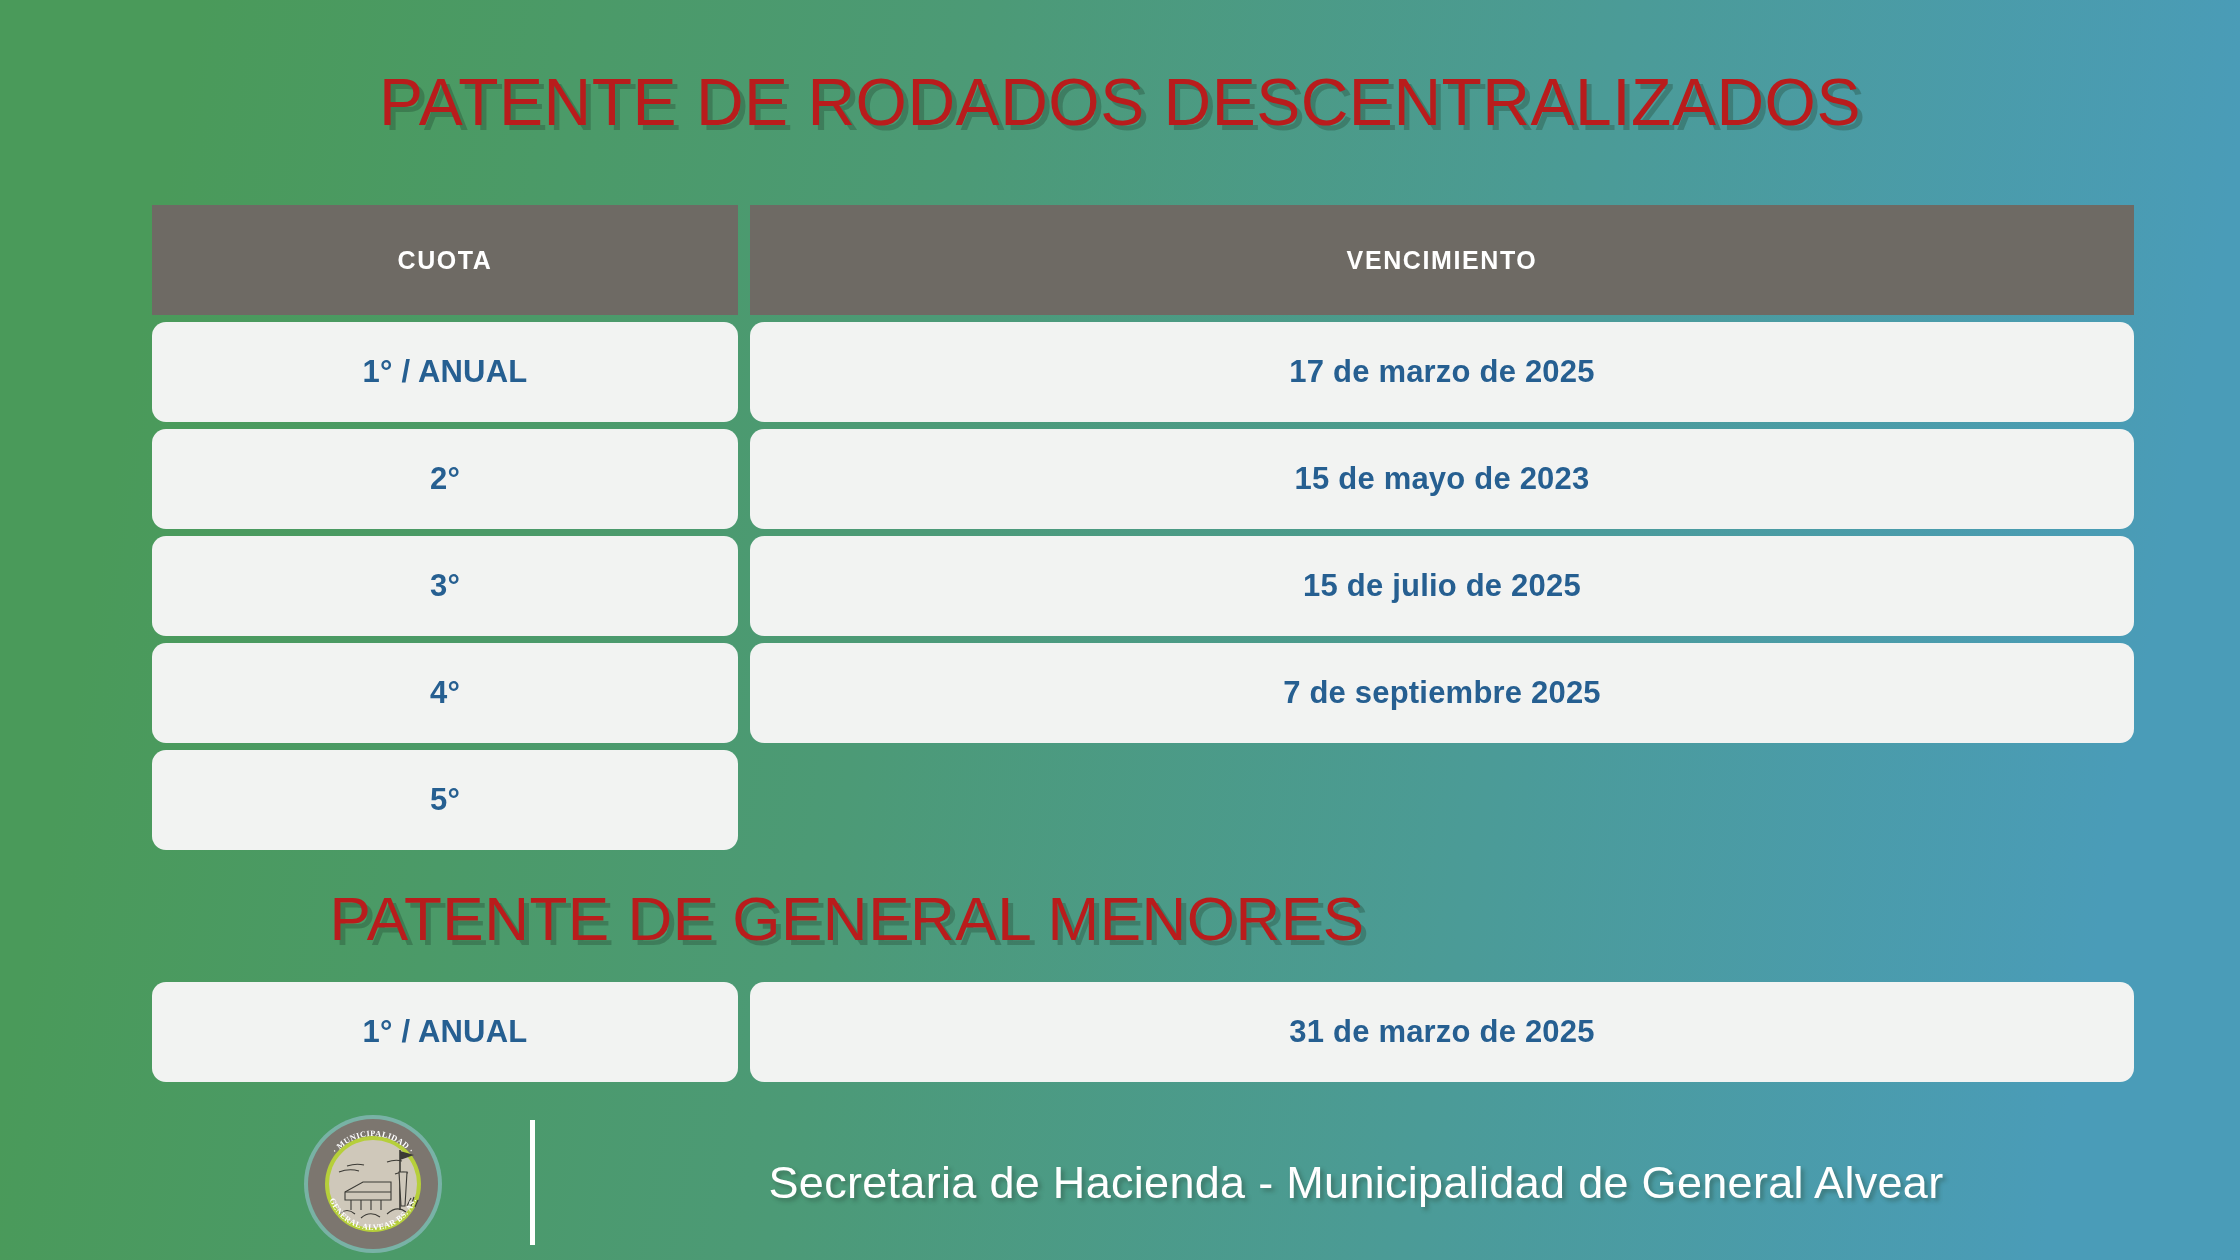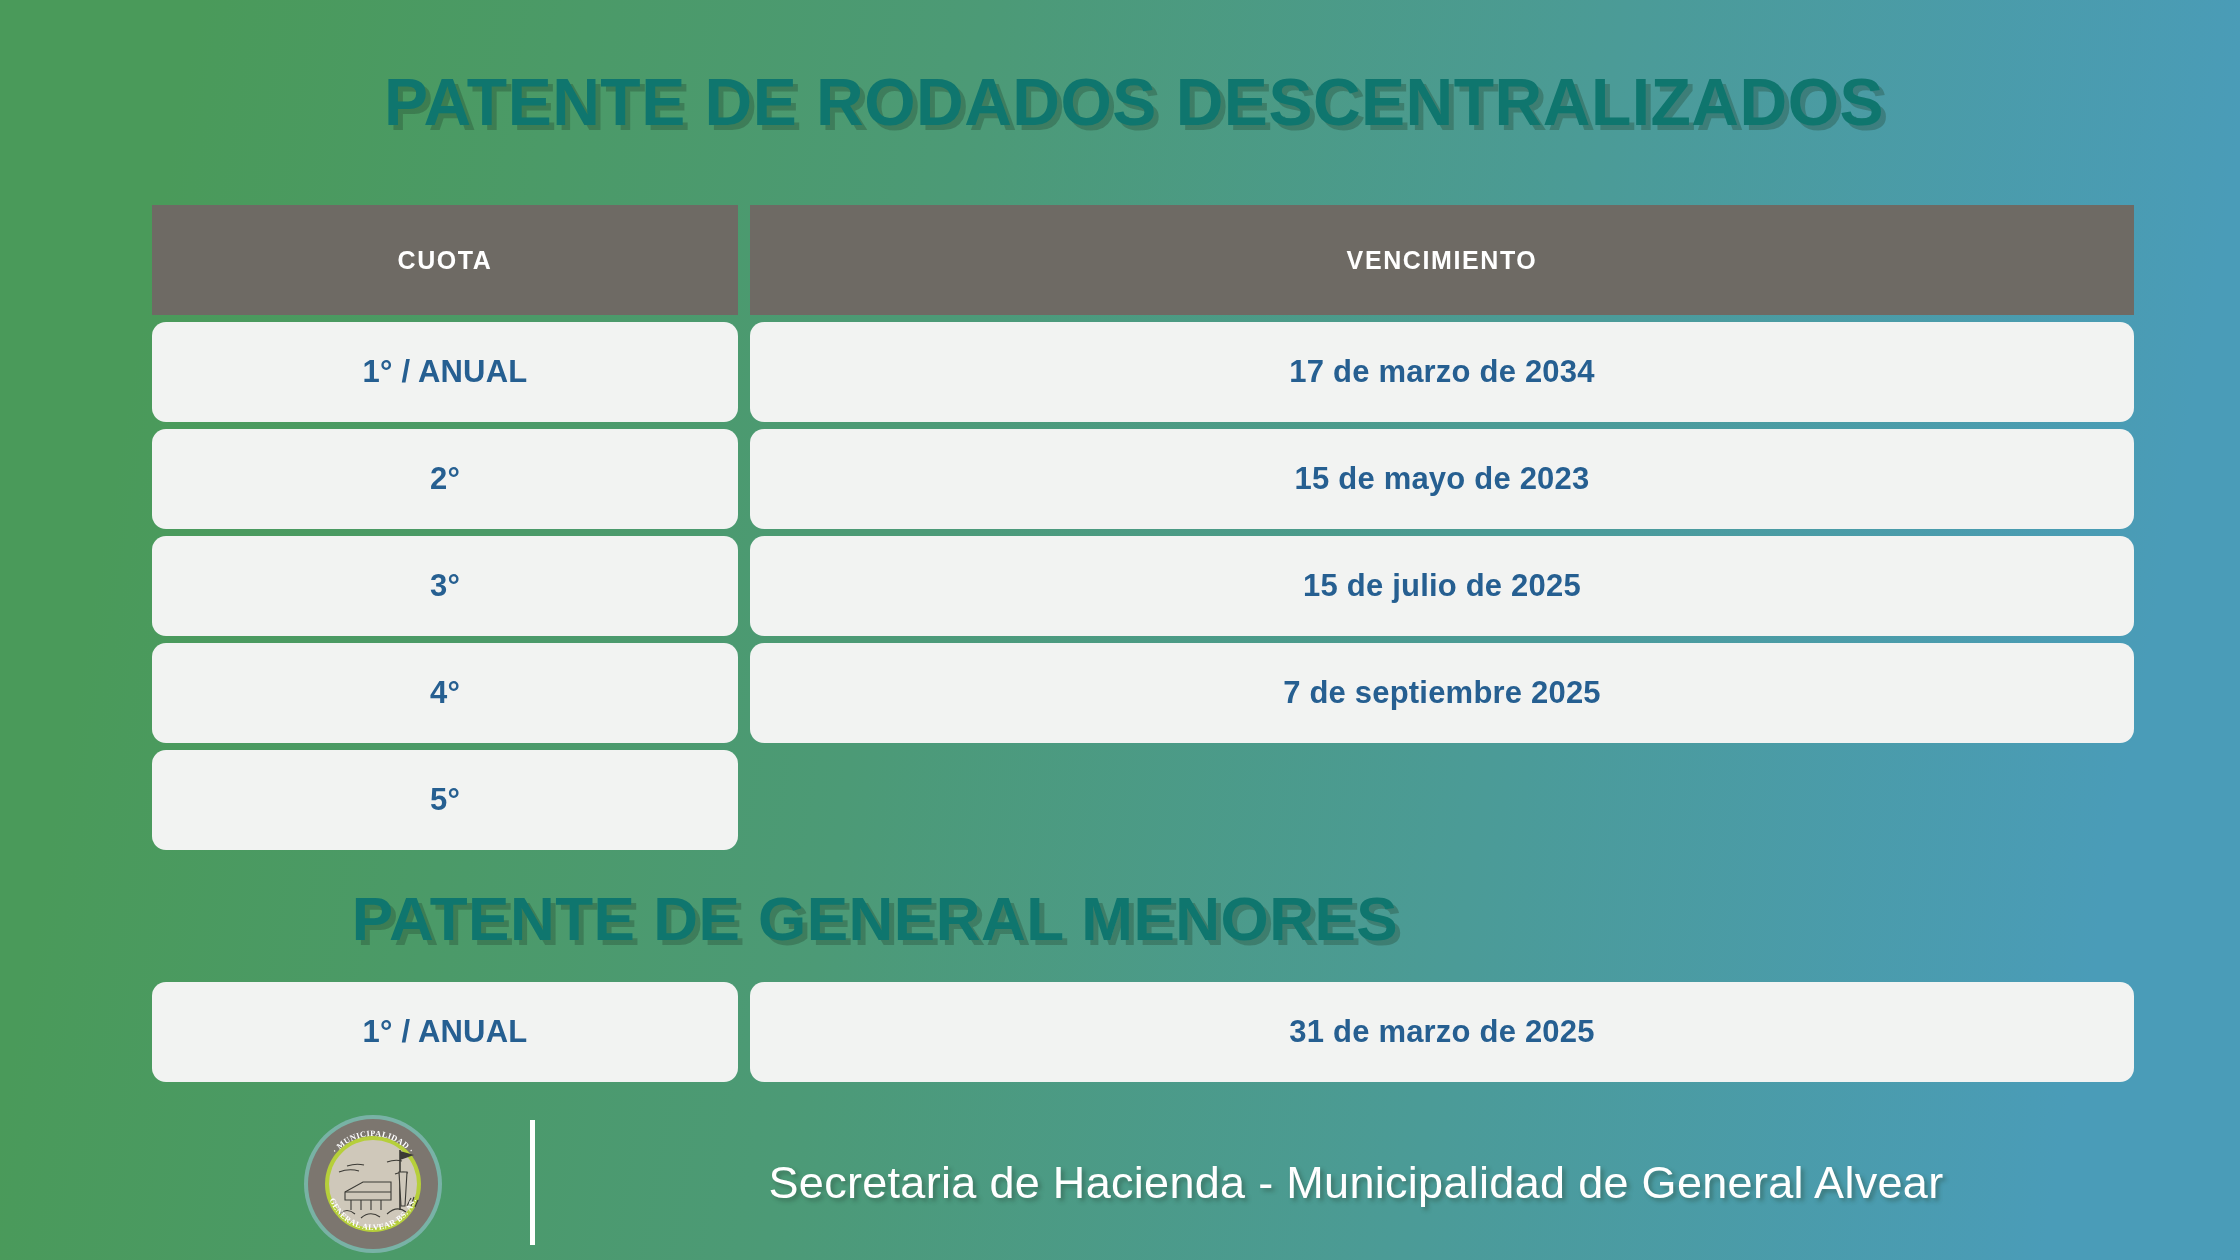--- a/index.html
+++ b/index.html
@@ -17,26 +17,25 @@
   }
 
   .poster {
     position: absolute;
     inset: 0;
   }
 
   
   .title {
     text-align: center;
-    color: #0f766e;
-    font-weight: 700;
+    color: #b91c1c;
+    font-weight: 400;
     letter-spacing: 0.5px;
     text-shadow: 5px 5px 0 rgba(30,60,40,0.30);
     white-space: nowrap;
-    margin-left: 28px;
   }
 
   .title-main {
     position: absolute;
     left: 0; right: 0;
     top: 62px;
     font-size: 66px;
     line-height: 80px;
   }
 
@@ -159,21 +158,21 @@
 
   <div class="table table-main">
 
     <div class="row row-header">
       <div class="cell col-cuota">CUOTA</div>
       <div class="cell col-venc">VENCIMIENTO</div>
     </div>
 
     <div class="row row-body">
       <div class="cell col-cuota">1° / ANUAL</div>
-      <div class="cell col-venc">17 de marzo de 2034</div>
+      <div class="cell col-venc">17 de marzo de 2025</div>
     </div>
 
     <div class="row row-body">
       <div class="cell col-cuota">2°</div>
       <div class="cell col-venc">15 de mayo de 2023</div>
     </div>
 
     <div class="row row-body">
       <div class="cell col-cuota">3°</div>
       <div class="cell col-venc">15 de julio de 2025</div>

